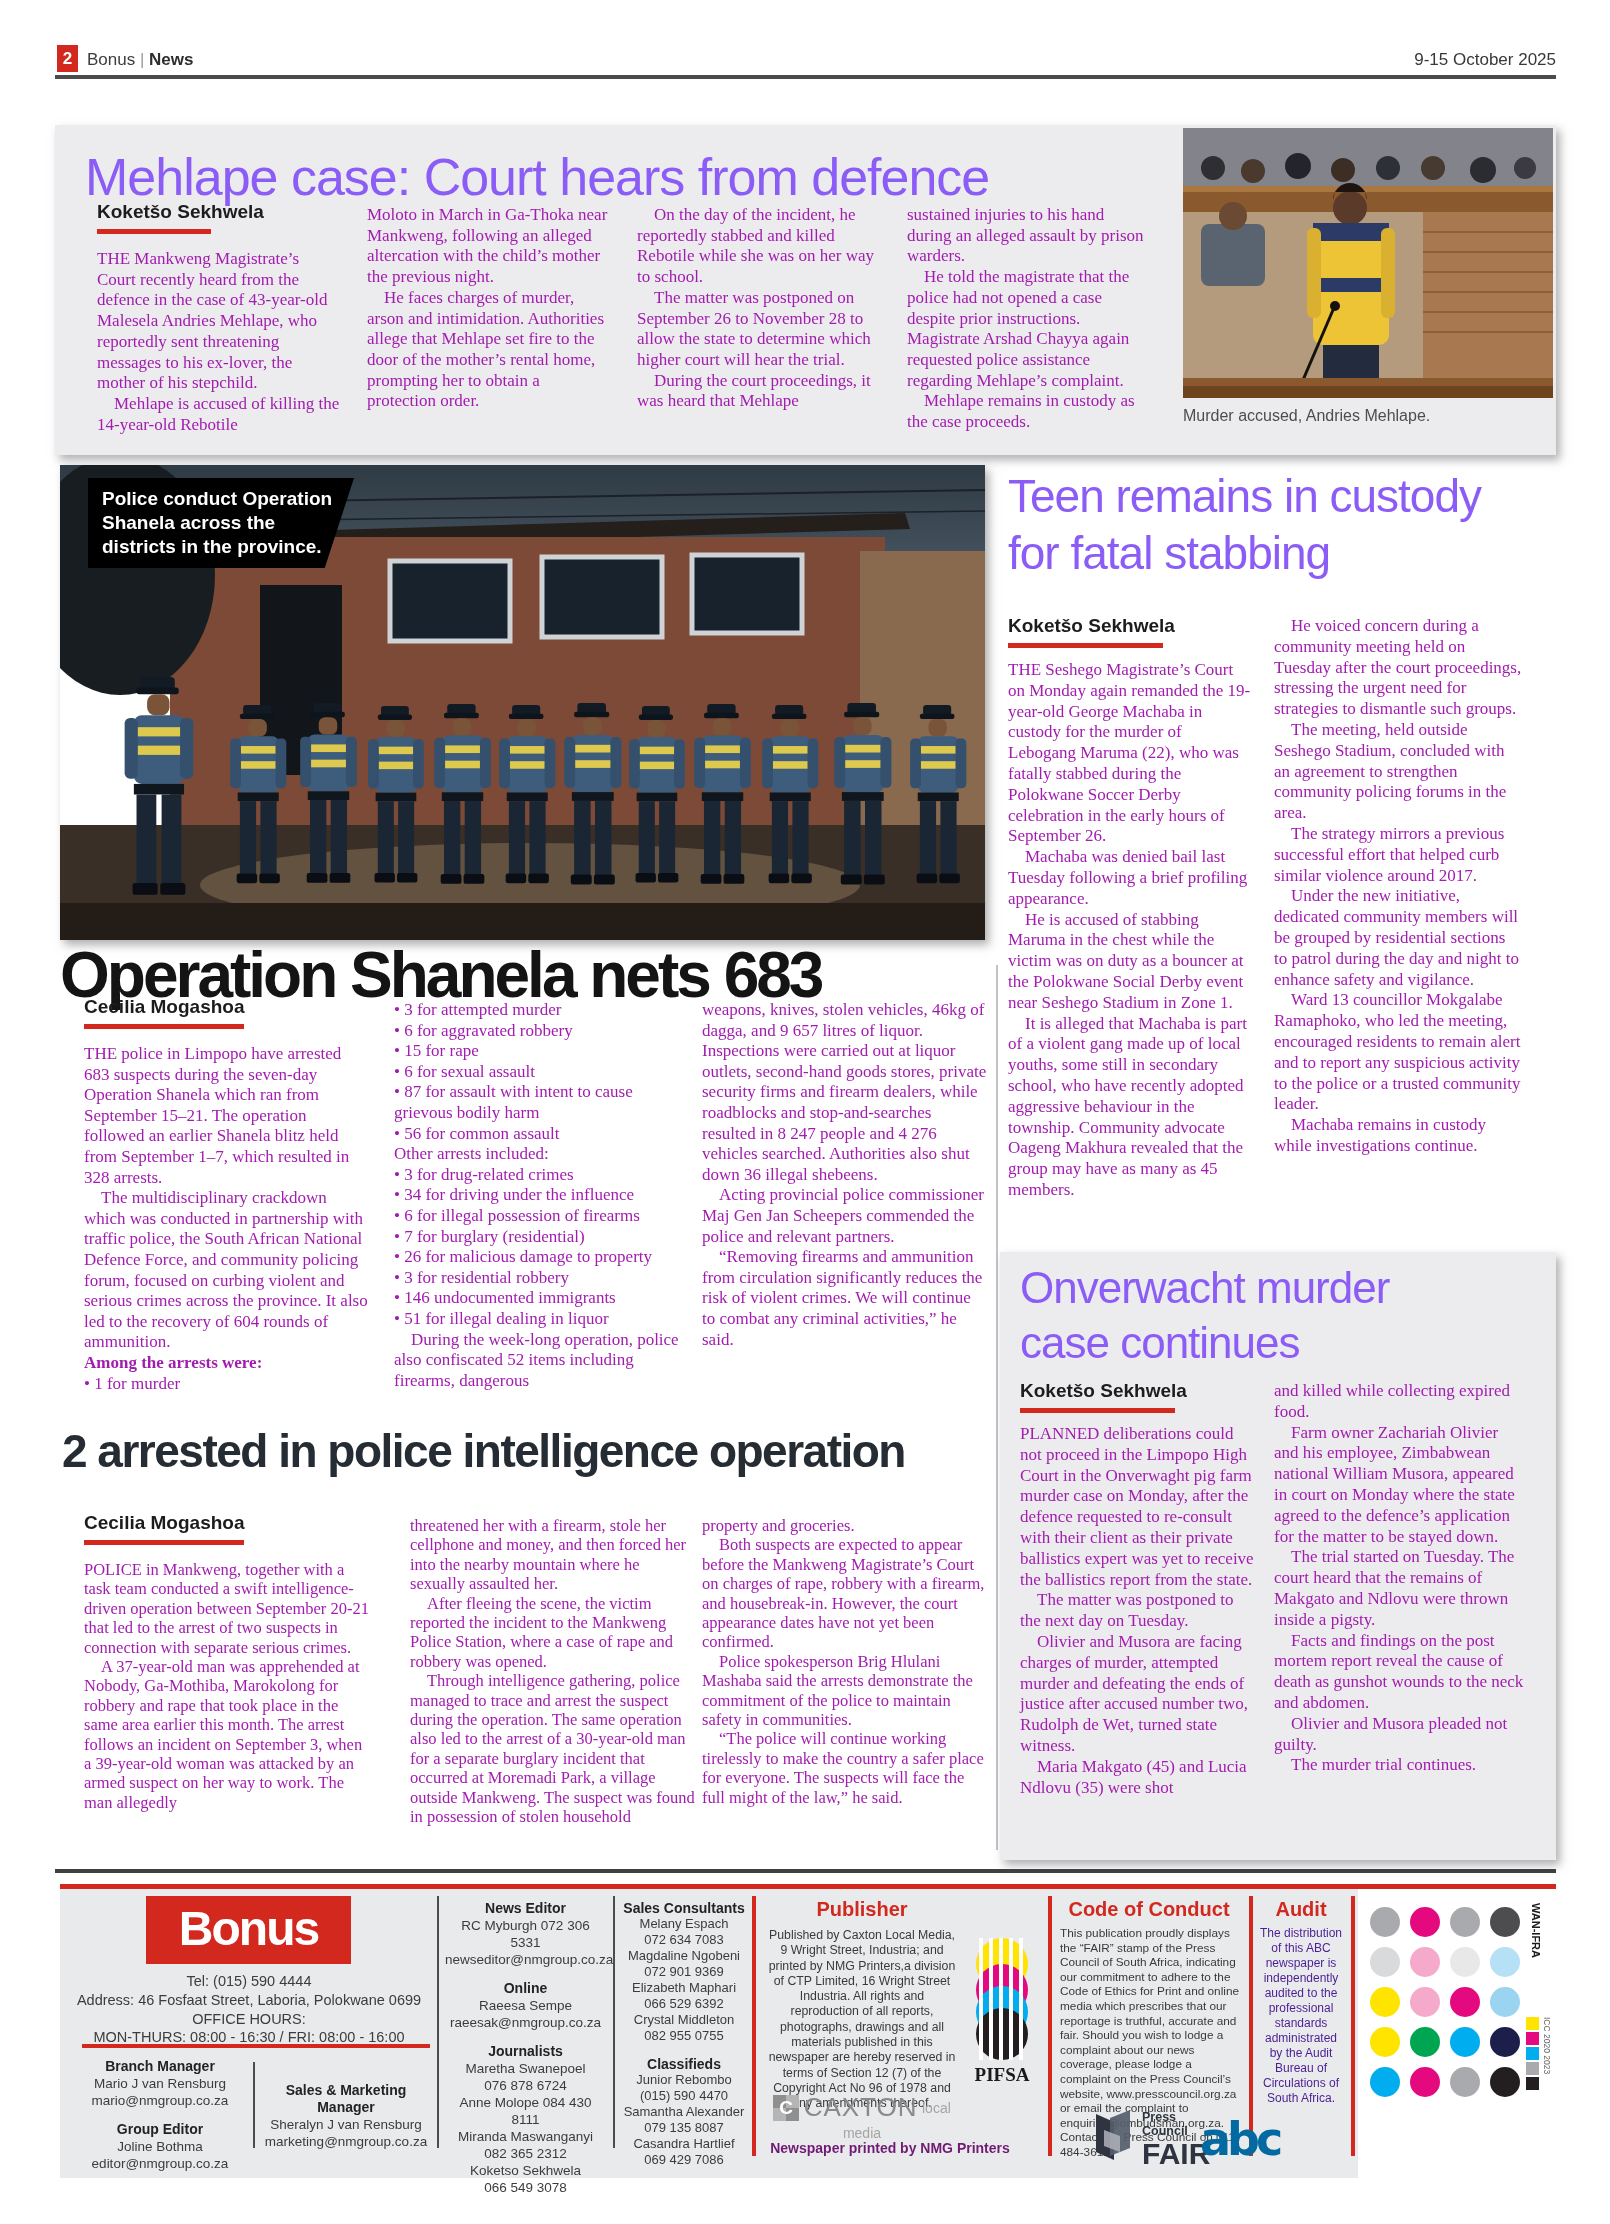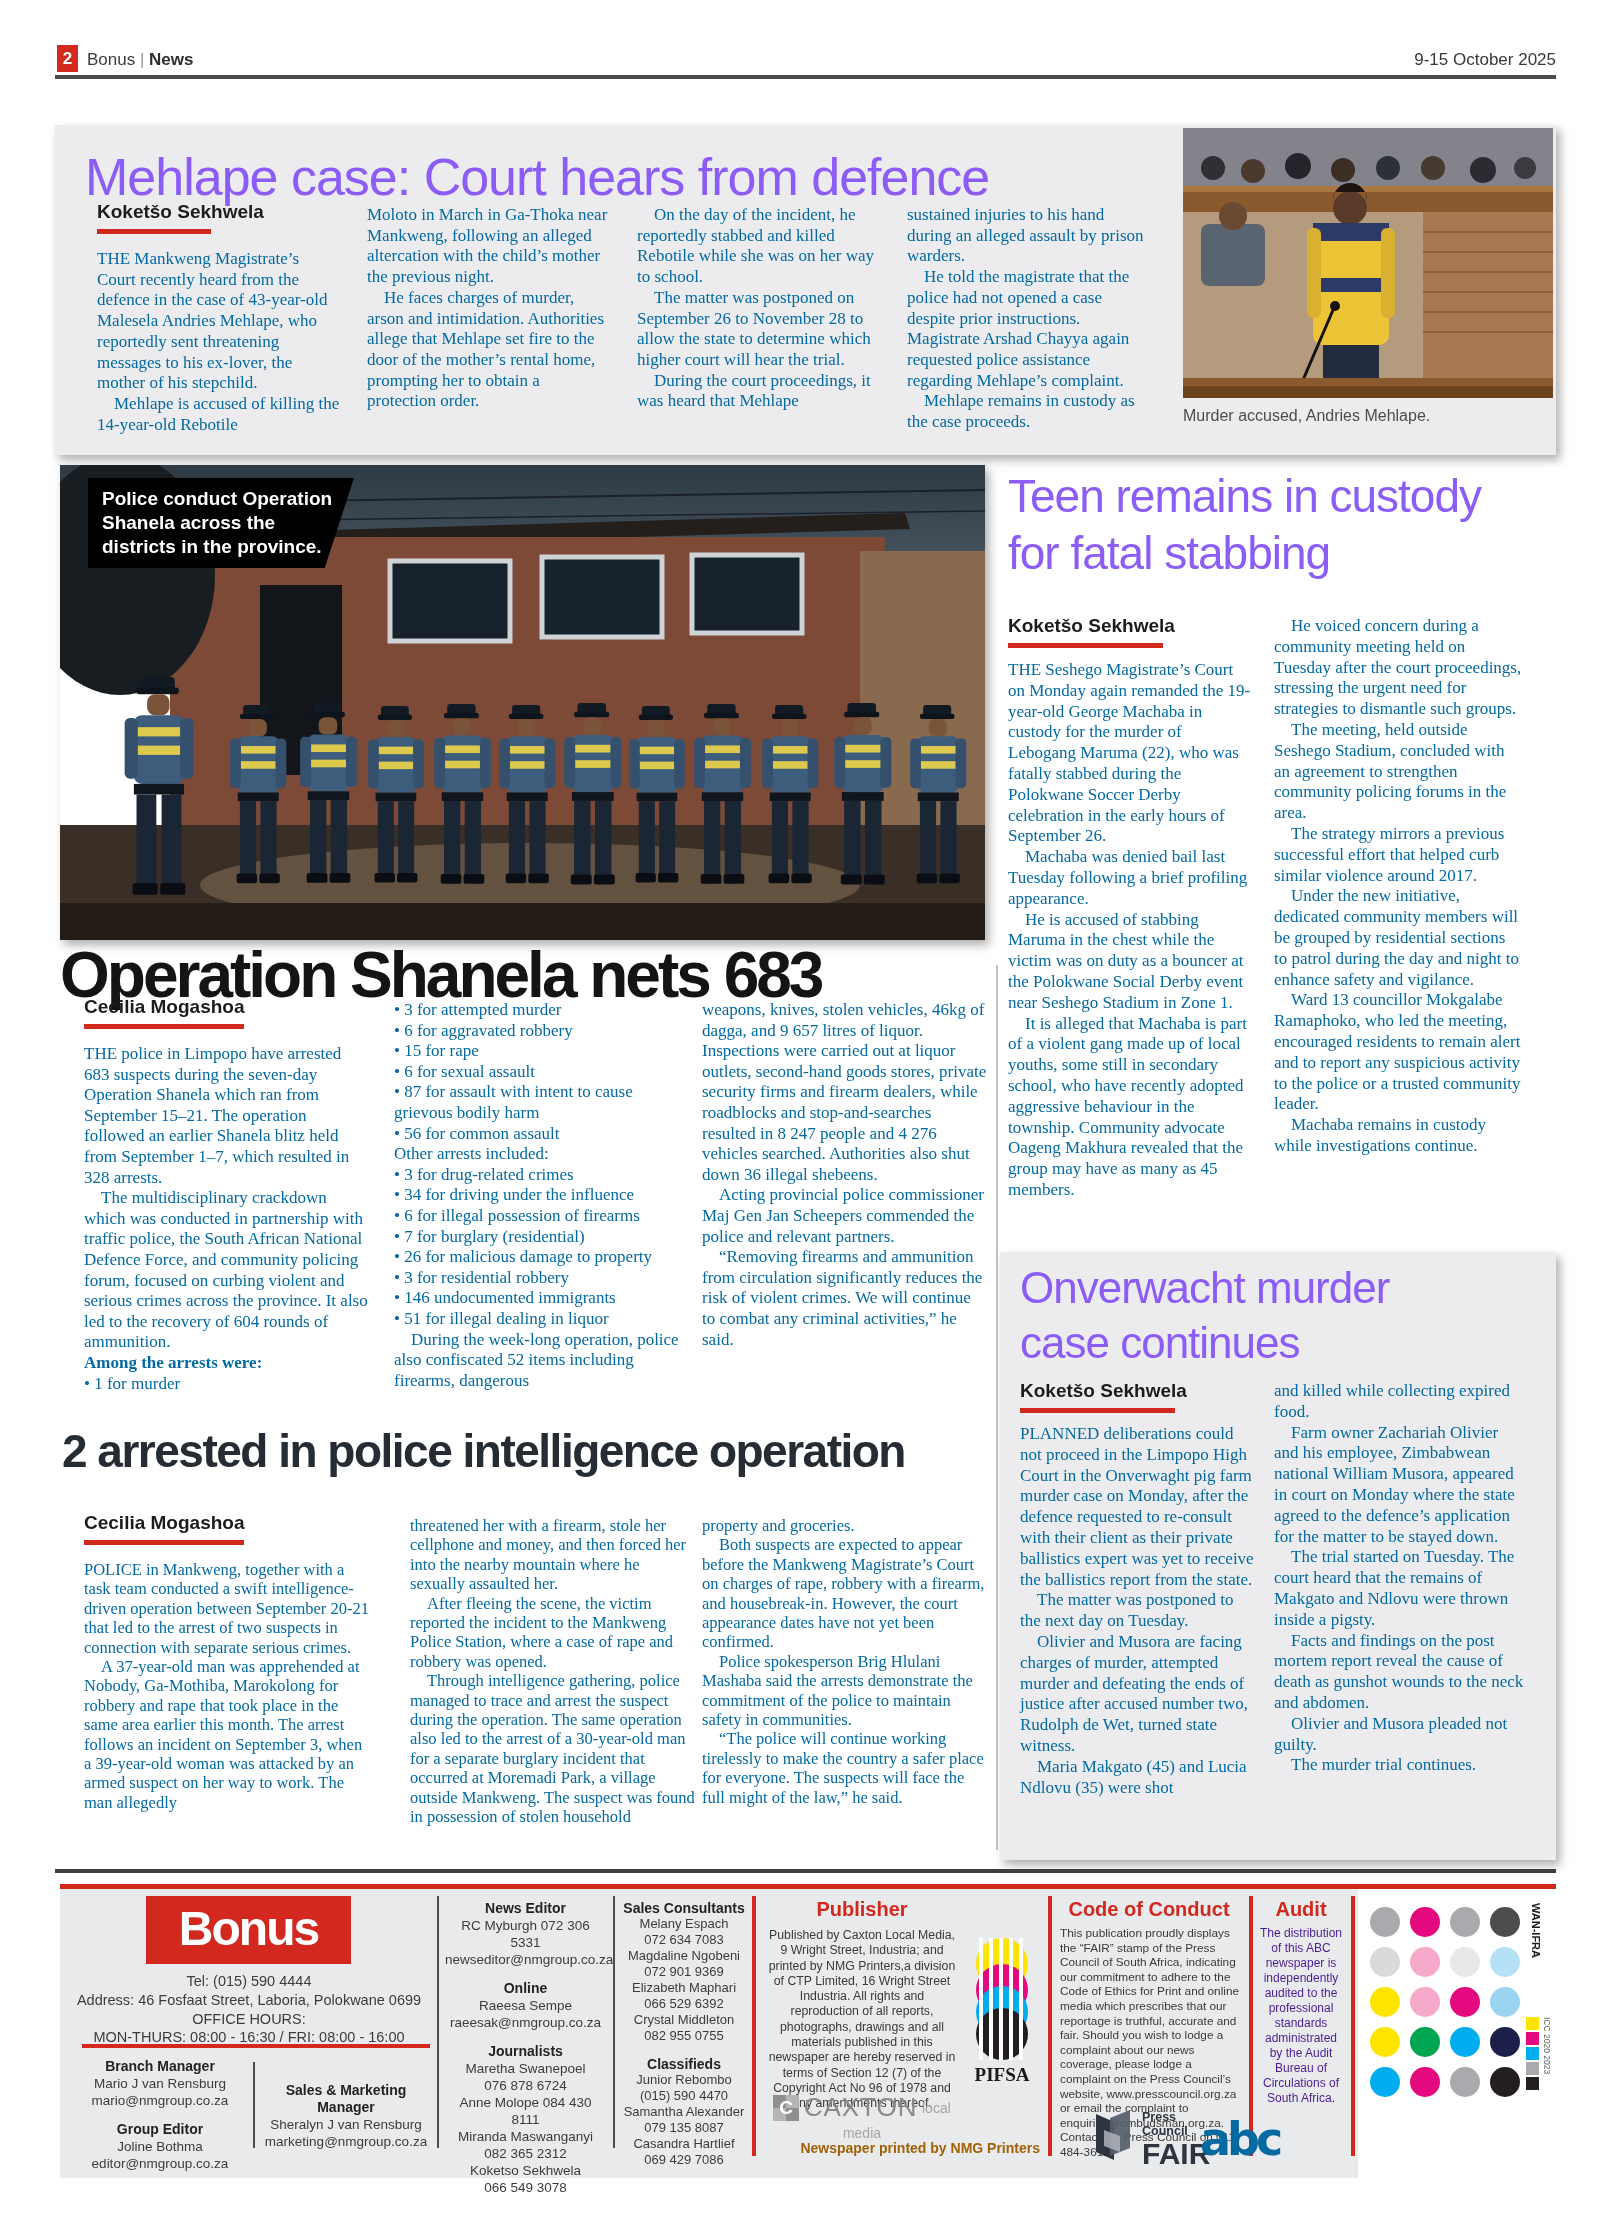--- a/index.html
+++ b/index.html
@@ -4,21 +4,21 @@
 <style>
   html,body{margin:0;padding:0;background:#fff;}
   #page{position:relative;width:1610px;height:2224px;background:#fff;overflow:hidden;
         font-family:"Liberation Sans",sans-serif;-webkit-font-smoothing:antialiased;}
   .abs{position:absolute;}
   .card{background:#ececee;box-shadow:4px 5px 9px rgba(110,110,110,.55);}
   .headline{font-family:"Liberation Sans",sans-serif;color:#8b5cf6;font-weight:400;letter-spacing:-1px;}
   .headline.bold{font-weight:700;color:#262c33;}
   .byline{font-family:"Liberation Sans",sans-serif;font-weight:700;font-size:19px;color:#1c1c1c;}
   .redbar{background:#d2281e;height:5px;}
-  .bodycol{font-family:"Liberation Serif","DejaVu Serif",serif;font-size:17px;line-height:20.7px;color:#0369a1;}
+  .bodycol{font-family:"Liberation Serif","DejaVu Serif",serif;font-size:17px;line-height:20.7px;color:#a21caf;}
   .bodycol.small{font-size:16.5px;line-height:19.4px;}
   .pp{margin:0;}
   .ind{text-indent:17px;}
   .bld{font-weight:bold;}
   .caption{font-family:"Liberation Sans",sans-serif;font-size:16px;color:#4d4d4d;}
   .photo-label{background:#000000;color:#fff;font-weight:700;font-size:19px;line-height:24px;
                padding:9px 14px;clip-path:polygon(0 0,100% 0,89% 100%,0 100%);}
   .ft{font-size:13.5px;line-height:17px;color:#3c3c3c;text-align:center;}
   .ft .ft-title{font-weight:bold;color:#232323;margin-top:12px;font-size:14px;}
   .ft .ft-title:first-child{margin-top:0;}
@@ -353,21 +353,21 @@
         <rect x="53" y="0" width="4" height="122"></rect>
       </g>
     </svg>
     <div style="font-family:'Liberation Serif',serif;font-weight:bold;font-size:19px;color:#1a1a1a;">PIFSA</div>
   </div>
   <div class="abs" style="left:766px;top:2092px;width:192px;text-align:center;">
     <span style="display:inline-block;width:26px;height:26px;vertical-align:middle;background:conic-gradient(#b5b5b5 25%,#8f8f8f 0 50%,#b5b5b5 0 75%,#8f8f8f 0);color:#fff;font-weight:bold;font-size:19px;line-height:26px;">C</span>
     <span style="font-size:26px;color:#8a8a8a;letter-spacing:1px;vertical-align:middle;">CAXTON</span>
     <span style="font-size:14px;color:#a5a5a5;vertical-align:middle;">local media</span>
   </div>
-  <div class="abs" style="left:740px;top:2140px;width:300px;text-align:right;font-weight:bold;font-size:14px;color:#a16207;">Newspaper printed by NMG Printers</div>
+  <div class="abs" style="left:740px;top:2140px;width:300px;text-align:center;font-weight:bold;font-size:14px;color:#701a75;">Newspaper printed by NMG Printers</div>
 
   <div class="abs vred" style="left:1048px;top:1896px;height:260px;"></div>
   <div class="abs red-title" style="left:1056px;top:1898px;width:186px;">Code of Conduct</div>
   <div class="abs" style="left:1060px;top:1926px;width:180px;font-size:11.8px;line-height:14.6px;color:#3a3a3a;">This publication proudly displays the “FAIR” stamp of the Press Council of South Africa, indicating our commitment to adhere to the Code of Ethics for Print and online media which prescribes that our reportage is truthful, accurate and fair. Should you wish to lodge a complaint about our news coverage, please lodge a complaint on the Press Council’s website, www.presscouncil.org.za or email the complaint to enquiries@ombudsman.org.za. Contact the Press Council on 011-484-3612.</div>
   <div class="abs" style="left:1090px;top:2108px;width:160px;">
     <svg width="46" height="58" viewBox="0 0 46 58" style="float:left;margin-right:6px;">
       <polygon points="6,6 24,14 24,52 6,44" fill="#2e3440"></polygon>
       <polygon points="20,10 40,2 40,40 20,48" fill="#565d6b" opacity="0.92"></polygon>
       <polygon points="14,22 30,28 30,44 14,38" fill="#aeb2ba" opacity="0.85"></polygon>
     </svg>

